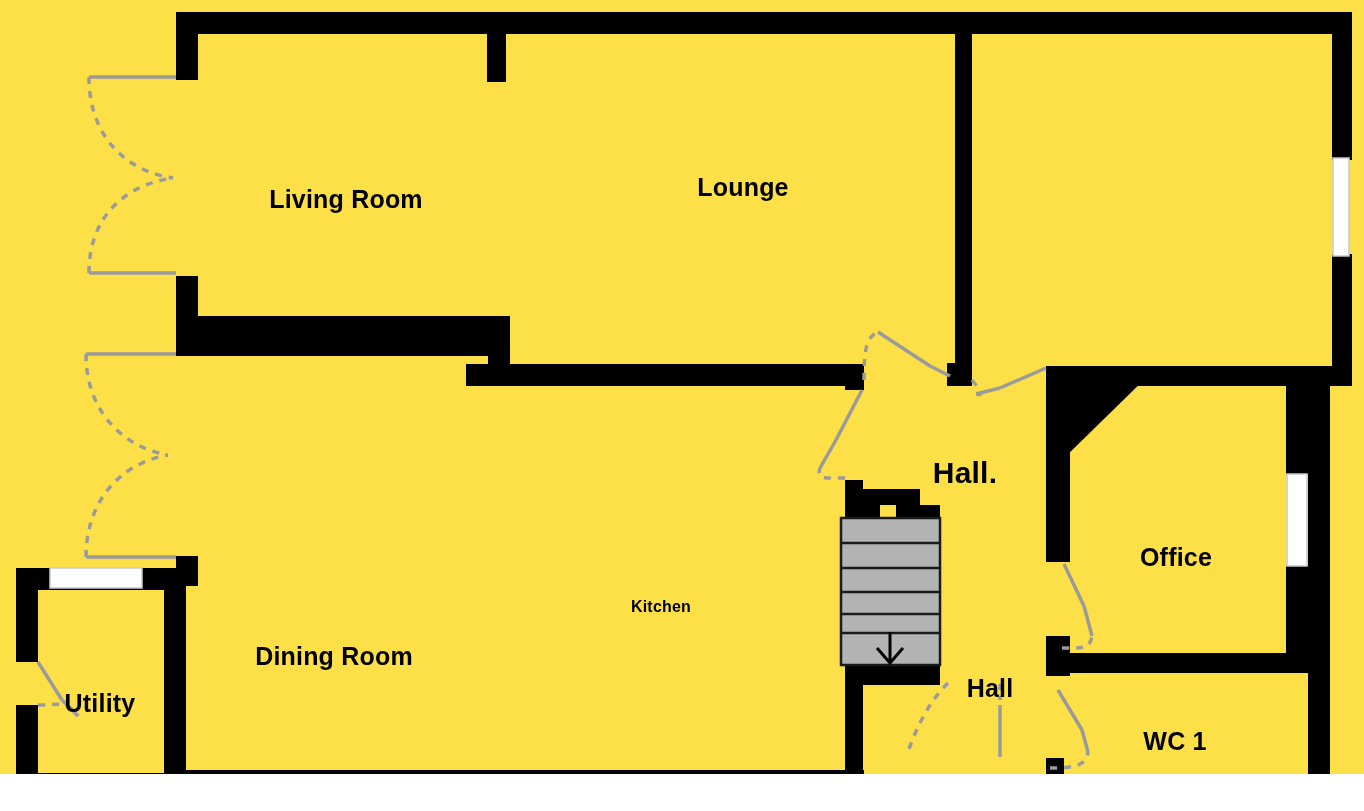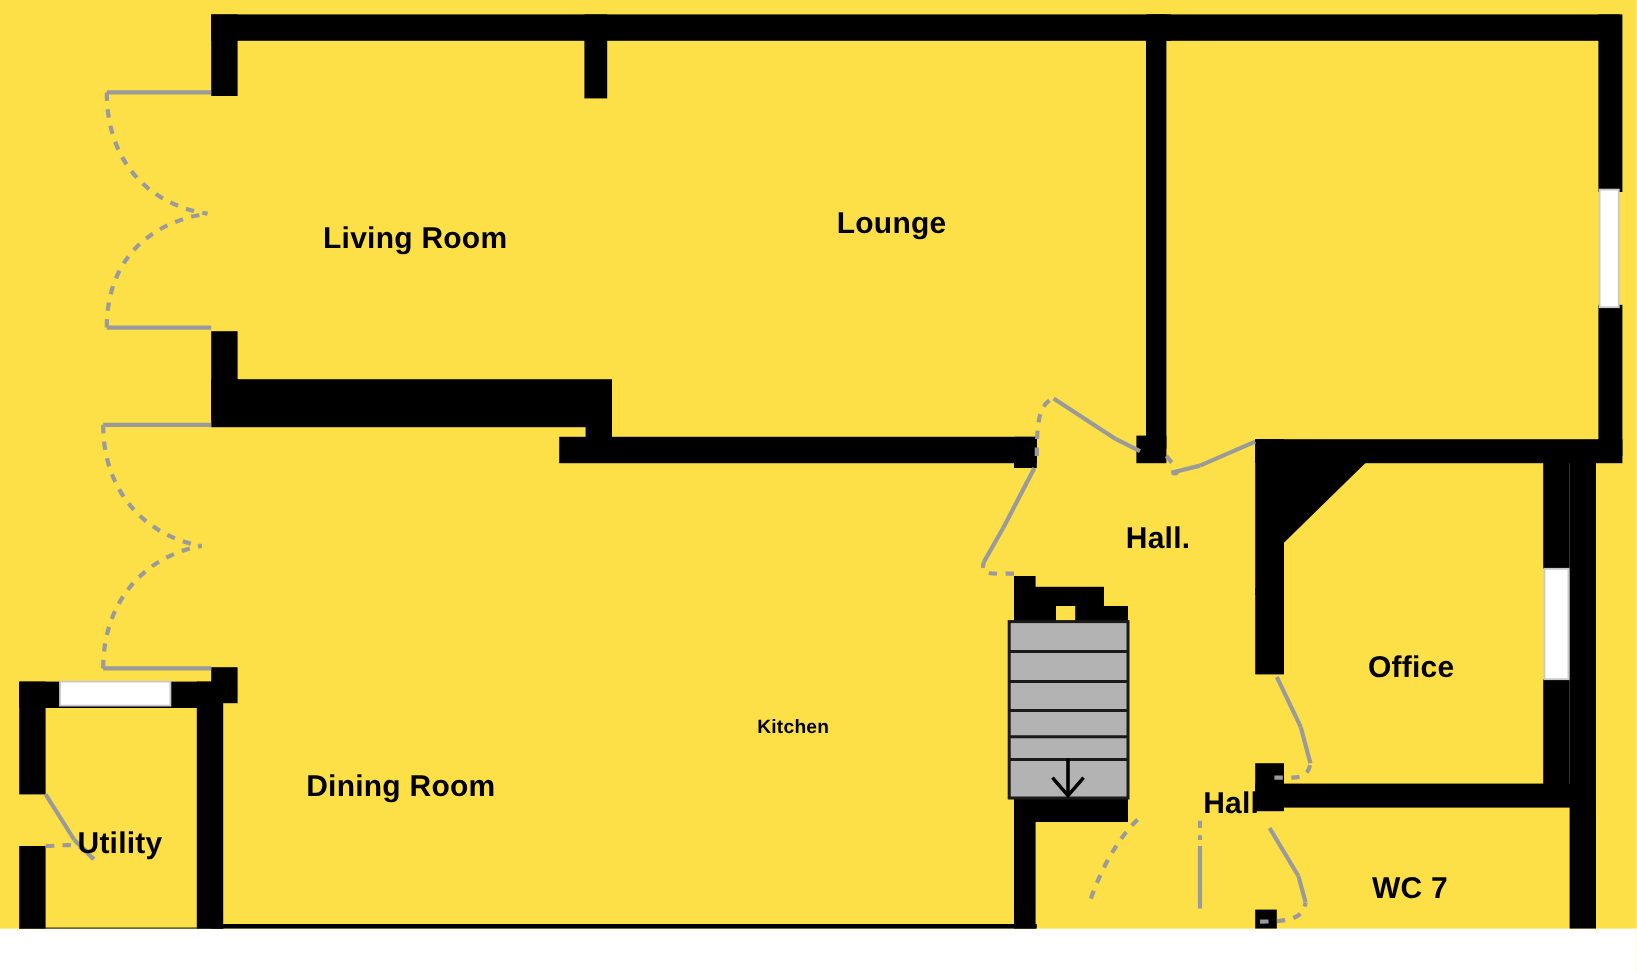--- a/index.html
+++ b/index.html
@@ -197,21 +197,21 @@
 
   <div class="room-label" style="left:727px; top:187px; font-size:25px;margin-left:16px;">Lounge</div>
 
 
   <div class="room-label" style="left:661px; top:607px; font-size:16px;">Kitchen</div>
 
   <div class="room-label" style="left:334px; top:656px; font-size:25px;">Dining Room</div>
 
   <div class="room-label" style="left:100px; top:703px; font-size:25px;">Utility</div>
 
-  <div class="room-label" style="left:965px; top:449px; font-size:25px;text-align:right;">Hall.</div>
-
-  <div class="room-label" style="left:990px; top:670px; font-size:25px;margin-left:36px;">Hall</div>
+  <div class="room-label" style="left:965px; top:473px; font-size:30px;text-align:right;">Hall.</div>
+
+  <div class="room-label" style="left:990px; top:688px; font-size:25px;">Hall</div>
 
   <div class="room-label" style="left:1176px; top:557px; font-size:25px;">Office</div>
 
-  <div class="room-label" style="left:1175px; top:741px; font-size:25px;">WC 7</div>
+  <div class="room-label" style="left:1175px; top:741px; font-size:25px;">WC 1</div>
 
 </div>
 
 </body></html>

